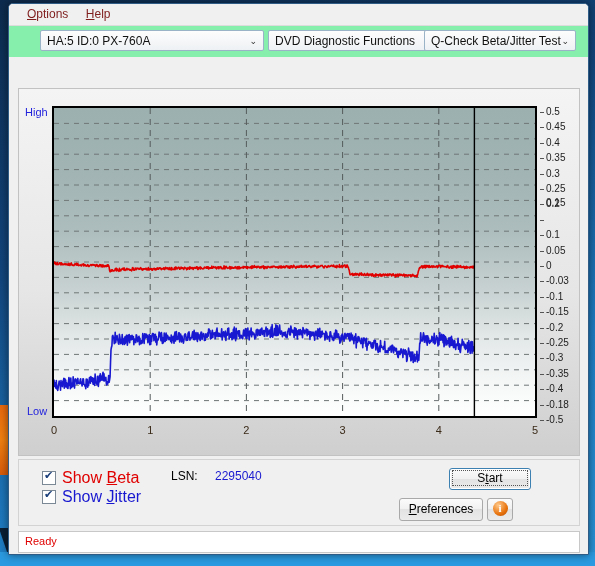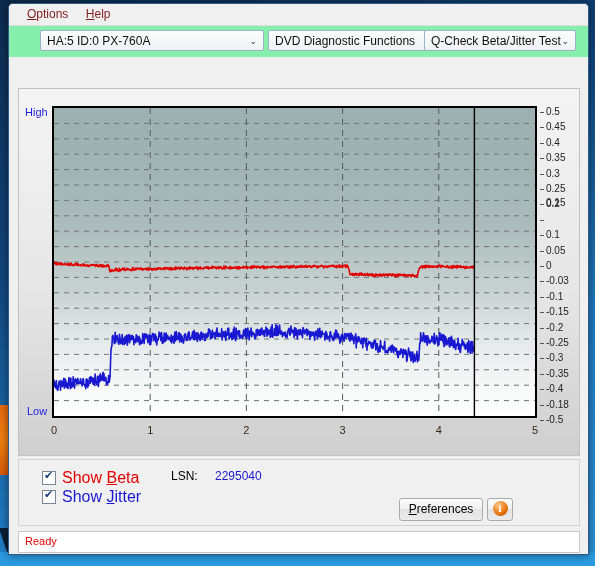--- a/index.html
+++ b/index.html
@@ -348,20 +348,23 @@
   <div id="options-panel">
     <div class="cbrow" id="cb-beta-row">
       <span class="cbox"></span><span class="cblabel-beta"><span>Show </span><u>B</u><span>eta</span></span>
     </div>
     <div class="cbrow" id="cb-jitter-row">
       <span class="cbox"></span><span class="cblabel-jitter"><span>Show </span><u>J</u><span>itter</span></span>
     </div>
     <div id="lsn-label">LSN:</div>
     <div id="lsn-value">2295040</div>
 
+    <div class="btn" id="btn-start">
+      <span class="inner"><span>S</span><u>t</u><span>art</span></span>
+    </div>
     <div class="btn" id="btn-prefs">
       <u>P</u><span>references</span>
     </div>
     <div class="btn" id="btn-info">
       <span id="info-dot">i</span>
     </div>
   </div>
 
   <div id="statusbar">
     <div id="status-text">Ready</div>

